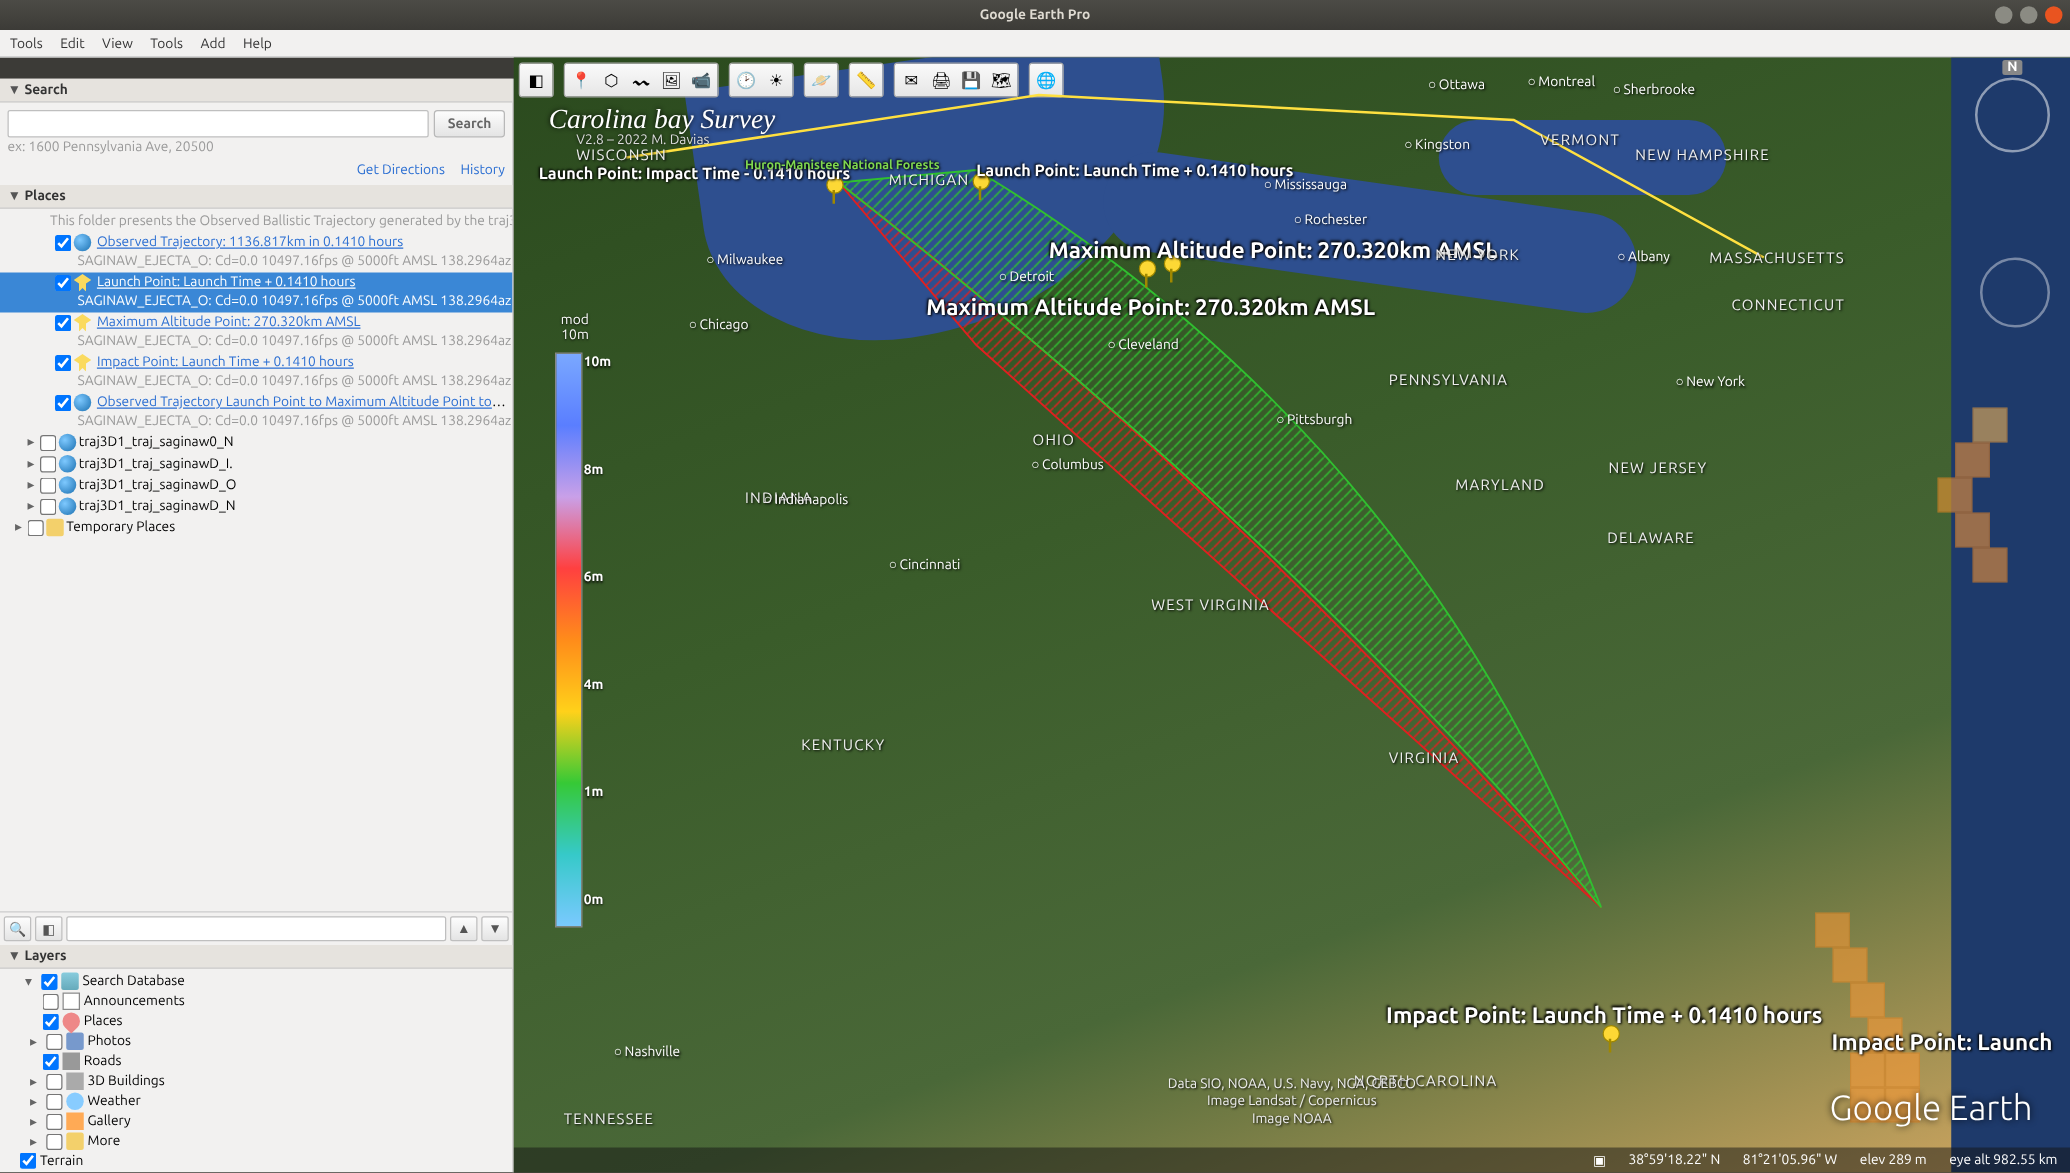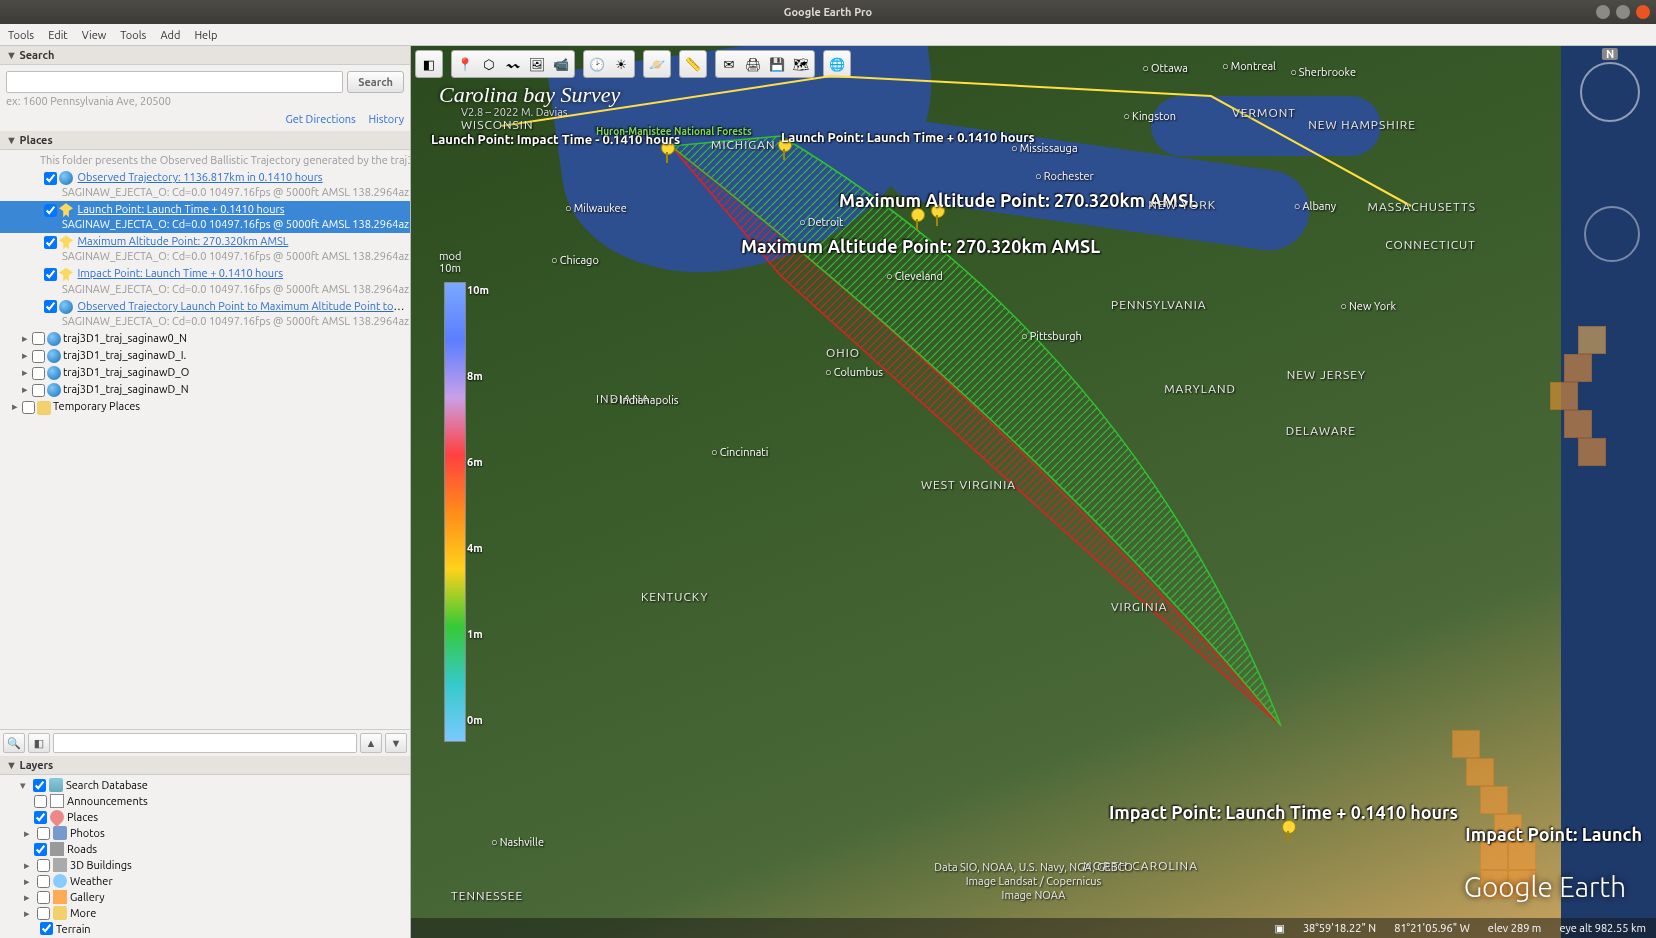--- a/index.html
+++ b/index.html
@@ -7,21 +7,21 @@
 
 .titlebar { height: 24px; background: linear-gradient(#4c4b46, #3c3b37); color: #dfdbd2; display: flex; align-items: center; justify-content: center; position: relative; }
 .titlebar .title { font-weight: bold; }
 .titlebar .winbtns { position: absolute; right: 6px; display: flex; gap: 6px; }
 .wb { width: 14px; height: 14px; border-radius: 7px; display:inline-block; }
 .wb.min { background: #8b8b83; } .wb.max { background: #8b8b83; } .wb.cls { background: #e95420; }
 
 .menubar { height: 22px; background: #f2f1f0; border-bottom: 1px solid #c7c7c7; display: flex; align-items: center; padding: 0 8px; gap: 14px; color: #333; }
 
 .content { flex: 1; display: flex; min-height: 0; }
-.sidebar { width: 411px; background: #f2f1f0; display: flex; flex-direction: column; border-right: 1px solid #b8b8b8; }
+.sidebar { width: 411px; background: #f2f1f0; display: flex; flex-direction: column; border-right: 1px solid #b8b8b8; margin-top: 17px; }
 
 .panel-hdr { background: #e6e3de; border-bottom: 1px solid #ccc; padding: 3px 6px; color: #333; font-weight: bold; cursor: pointer; }
 .panel-hdr::before { content: "▼ "; color: #555; }
 
 .search-body { padding: 6px; }
 .search-row { display:flex; gap:4px; }
 .search-row input { flex:1; border:1px solid #bfbfbf; border-radius:2px; padding:3px; background:#fff; height:22px; }
 .search-row button { background: linear-gradient(#fdfdfd,#e4e4e4); border:1px solid #b8b8b8; border-radius:3px; padding:3px 10px; font-weight:bold; color:#666; height:22px; }
 .hint { color:#999; margin-top:2px; }
 .links-right { text-align:right; margin-top:6px; color:#2a6ed2; }
@@ -220,21 +220,21 @@
           <input type="checkbox" style="">
           <span class="lico" style="background:#fa5"></span>
           <span>Gallery</span>
         </div>
       <div class="layer-item" style="padding-left:24px">
           <span class="exp">▸</span>
           <input type="checkbox" style="">
           <span class="lico folder" style="background:#f3d06b;border-radius:2px"></span>
           <span>More</span>
         </div>
-      <div class="layer-item" style="padding-left:40px">
+      <div class="layer-item" style="padding-left:16px">
           <input type="checkbox" checked="" style="">
           <span>Terrain</span>
         </div>
     </div>
   </div>
 
   <div class="map">
     <div class="water lake"></div>
     <div class="water erie"></div>
     <div class="water ont"></div>
@@ -350,21 +350,21 @@
     <div class="city" style="top:16px;right:468px">Ottawa</div>
     <div class="city" style="top:14px;right:380px">Montreal</div>
     <div class="city" style="top:20px;right:300px">Sherbrooke</div>
     <div class="city" style="top:64px;right:480px">Kingston</div>
     <div class="city" style="top:96px;left:600px">Mississauga</div>
     <div class="city" style="top:124px;left:624px">Rochester</div>
     <div class="city" style="top:154px;right:320px">Albany</div>
     <div class="city" style="top:254px;right:260px">New York</div>
 
     <div class="legend">
-      <div style="margin-bottom:8px;text-align:left">mod 10m</div>
+      <div style="margin-bottom:8px;text-align:right">mod 10m</div>
       <div class="bar"></div>
       <span class="lbl" style="top:34px">10m</span>
       <span class="lbl" style="top:120px">8m</span>
       <span class="lbl" style="top:206px">6m</span>
       <span class="lbl" style="top:292px">4m</span>
       <span class="lbl" style="top:378px">1m</span>
       <span class="lbl" style="top:464px">0m</span>
     </div>
 
     <div class="compass">

